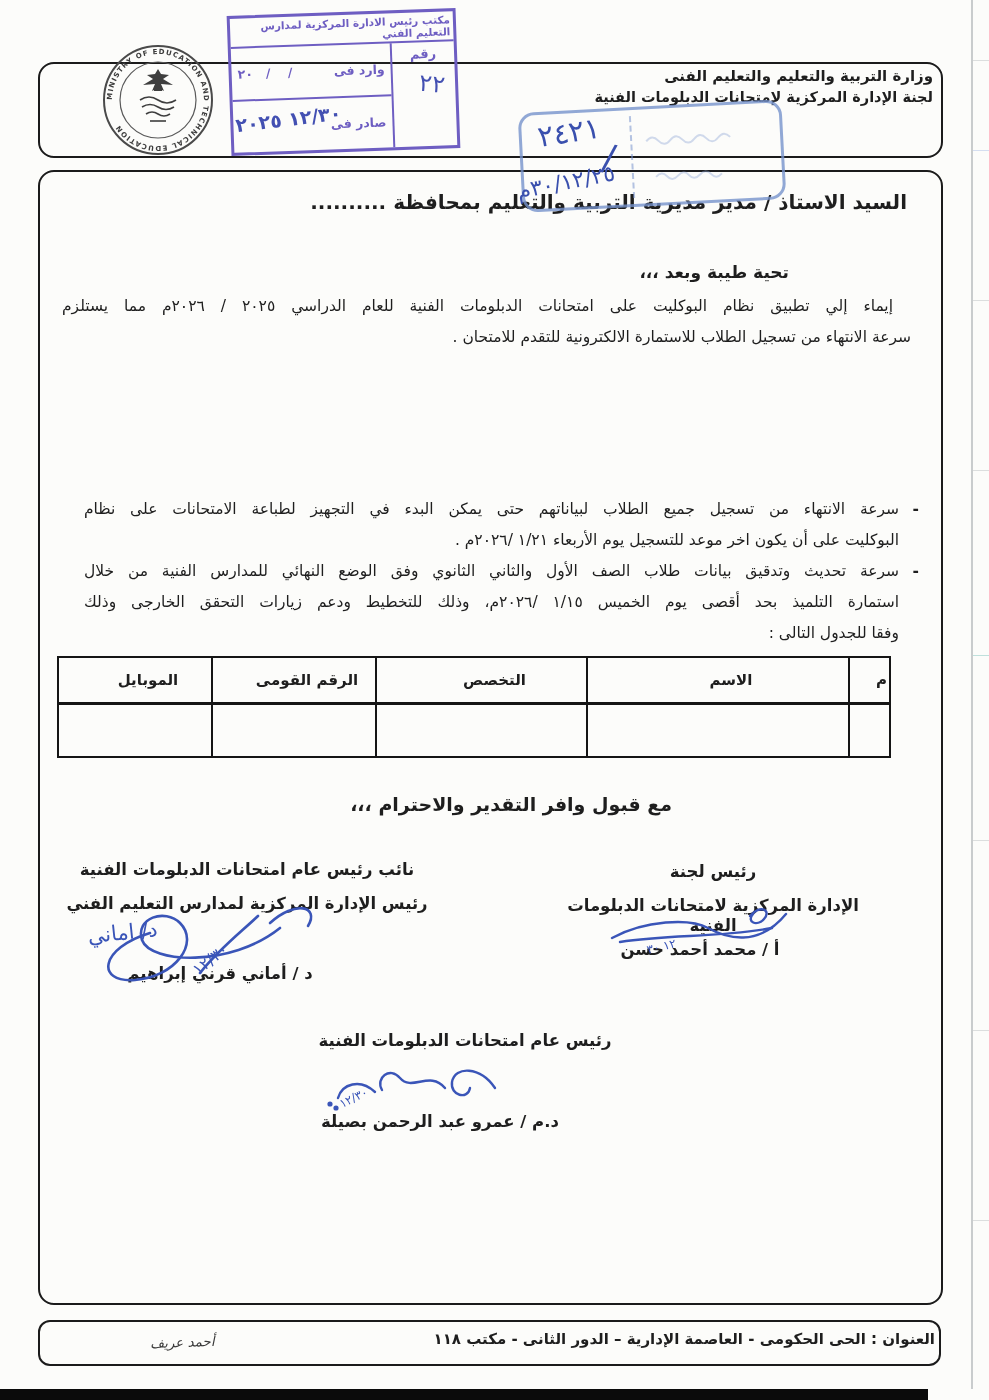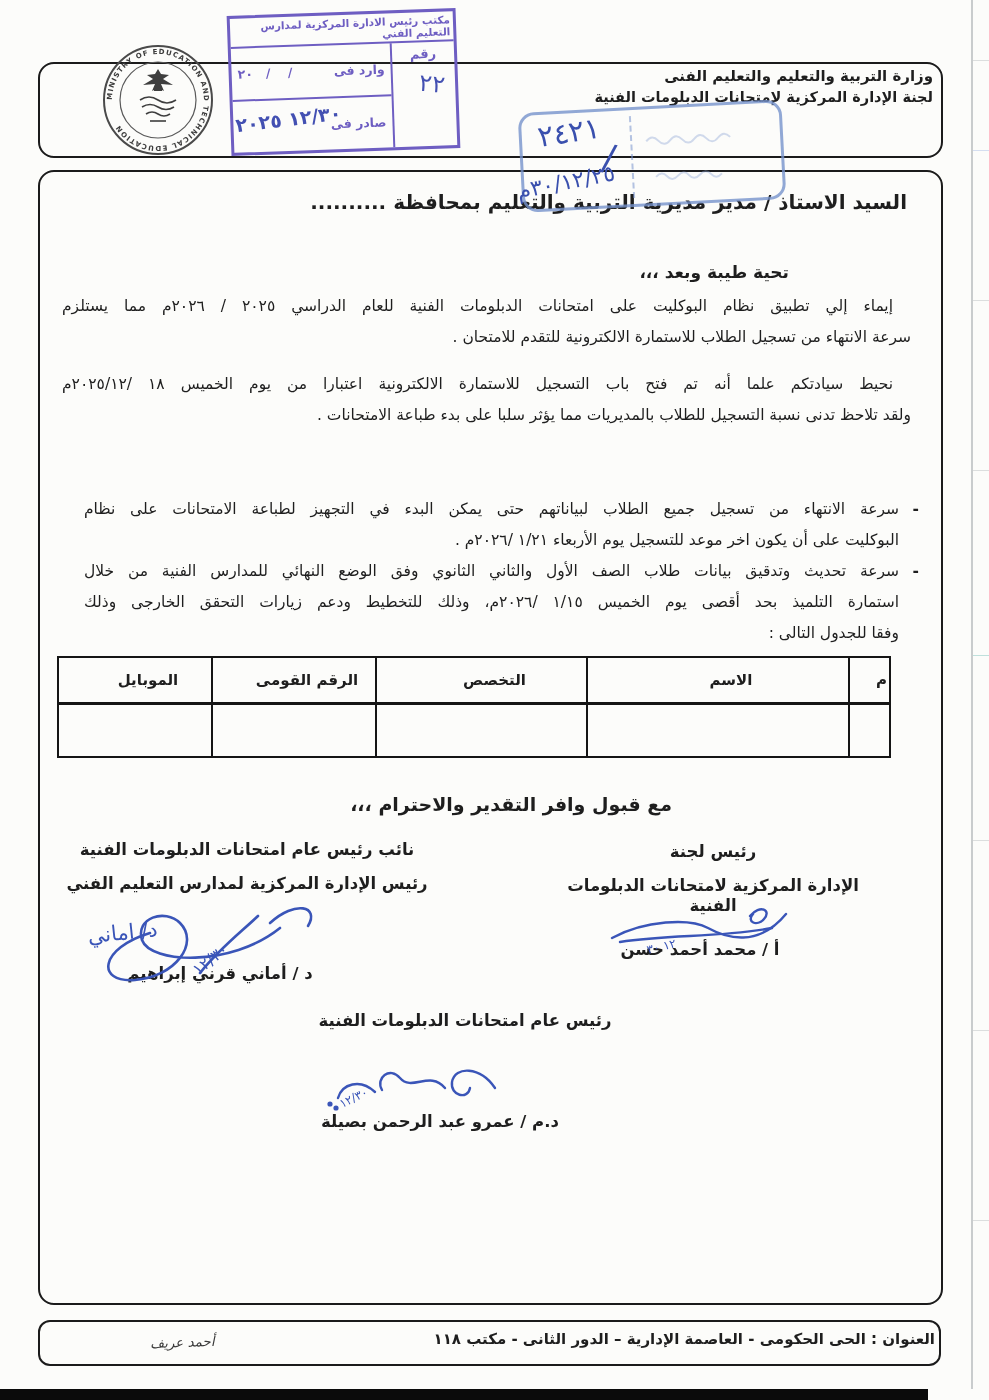--- a/index.html
+++ b/index.html
@@ -61,21 +61,21 @@
 
   
   #reg-table{position:absolute;left:57px;top:656px;width:832px;border-collapse:collapse;direction:rtl;table-layout:fixed;}
   #reg-table td,#reg-table th{border:2px solid #151515;font-size:15px;font-weight:700;text-align:center;vertical-align:middle;padding:2px;}
   #reg-table thead th{height:46px;border-bottom-width:3px;padding-left:28px;}
   #reg-table tbody td{height:54px;}
 
   #closing{position:absolute;left:262px;top:793px;width:410px;text-align:right;font-size:19px;font-weight:800;direction:rtl;}
 
   
-  .sig-titles{position:absolute;text-align:center;direction:rtl;font-weight:700;font-size:16.5px;line-height:20px;}
+  .sig-titles{position:absolute;text-align:center;direction:rtl;font-weight:700;font-size:16.5px;line-height:20px;margin-top:20px;}
   .sig-titles .t2{margin-top:14px;}
   .sig-name{position:absolute;text-align:center;direction:rtl;font-weight:700;font-size:16.5px;}
   #sig-right-titles{left:548px;top:842px;width:330px;}
   #sig-right-name{left:560px;top:940px;width:280px;}
   #sig-left-titles{left:62px;top:840px;width:370px;}
   #sig-left-name{left:100px;top:964px;width:240px;}
   #sig-center-titles{left:270px;top:997px;width:390px;}
   #sig-center-name{left:295px;top:1112px;width:290px;}
   .sigsvg{position:absolute;z-index:4;}
 
@@ -153,24 +153,20 @@
   </div>
 
   <div id="addressee">السيد الاستاذ / مدير مديرية التربية والتعليم بمحافظة ..........</div>
   <div id="salutation">تحية طيبة وبعد ،،،</div>
 
   <div id="para1" class="para">
     <div class="jline indent">إيماء إلي تطبيق نظام البوكليت على امتحانات الدبلومات الفنية للعام الدراسي ٢٠٢٥ / ٢٠٢٦م مما يستلزم</div>
     <div class="rline">سرعة الانتهاء من تسجيل الطلاب للاستمارة الالكترونية للتقدم للامتحان .</div>
   </div>
 
-  <div id="para2" class="para">
-    <div class="jline indent">نحيط سيادتكم علما أنه تم فتح باب التسجيل للاستمارة الالكترونية اعتبارا من يوم الخميس ١٨ /٢٠٢٥/١٢م</div>
-    <div class="rline">ولقد تلاحظ تدنى نسبة التسجيل للطلاب بالمديريات مما يؤثر سلبا على بدء طباعة الامتحانات .</div>
-  </div>
 
 
   <div id="bullets">
     <div class="bullet">
       <span class="dash">-</span>
       <div class="jline">سرعة الانتهاء من تسجيل جميع الطلاب لبياناتهم حتى يمكن البدء في التجهيز لطباعة الامتحانات على نظام</div>
       <div class="rline">البوكليت  على أن يكون اخر موعد للتسجيل يوم الأربعاء ١/٢١ /٢٠٢٦م .</div>
     </div>
     <div class="bullet">
       <span class="dash">-</span>

